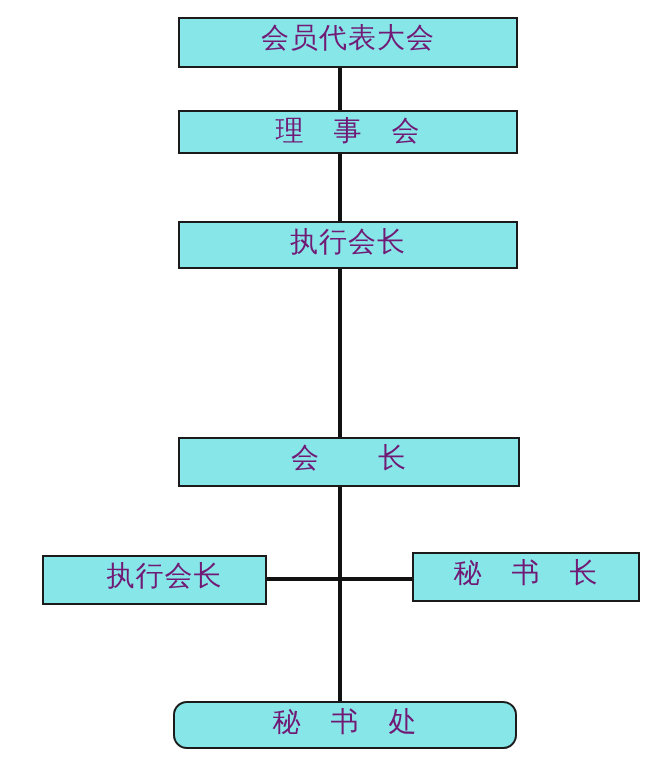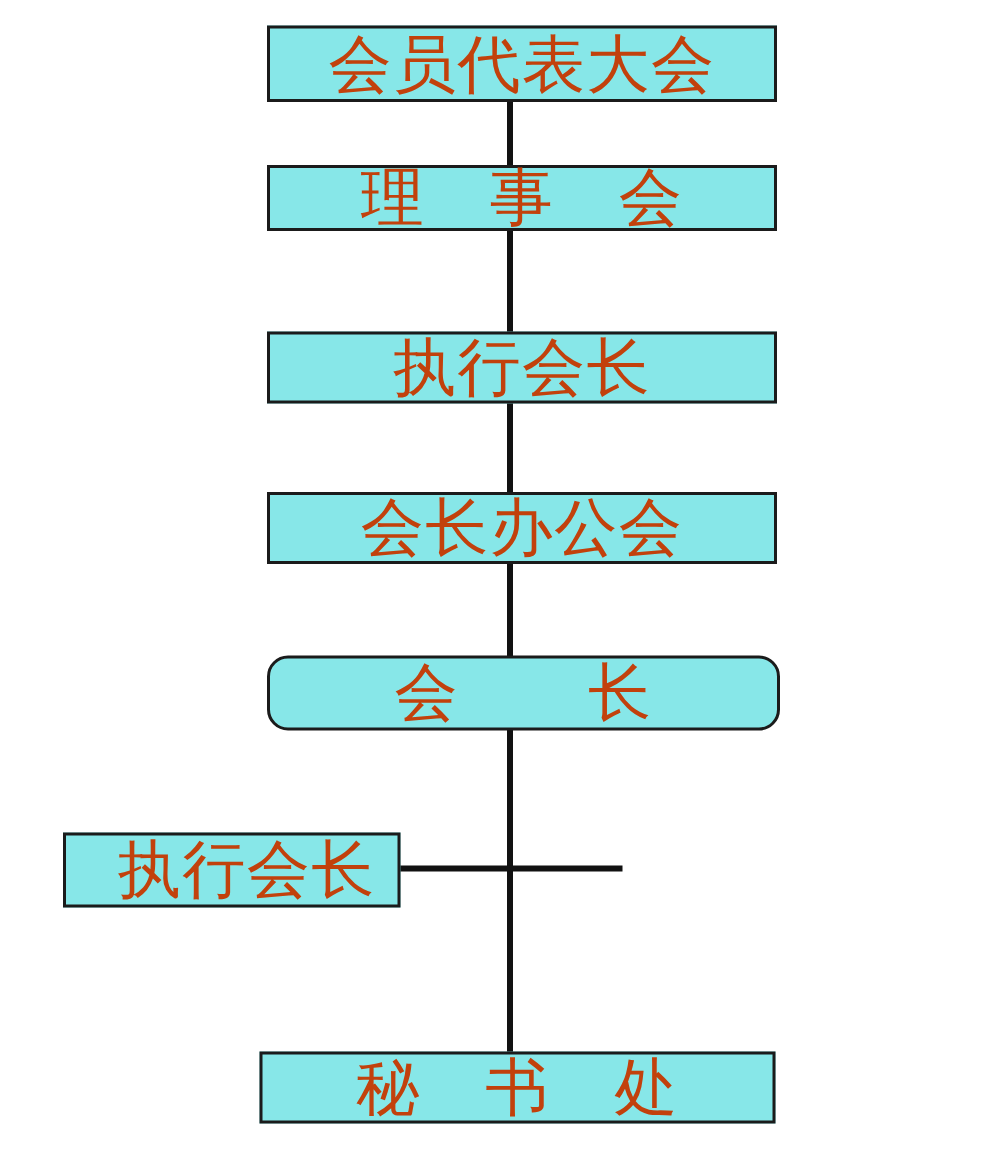--- a/index.html
+++ b/index.html
@@ -22,35 +22,35 @@
   }
   .vline { left: 338px; top: 60px; width: 4px; height: 645px; }
   .hline { left: 265px; top: 577px; width: 150px; height: 4px; }
   .node {
     position: absolute;
     z-index: 1;
     box-sizing: border-box;
     background: var(--box-fill, #87e7e8);
     border: 2px solid var(--box-border, #1b1b1b);
     display: flex;
-    align-items: center;
+    align-items: flex-start;
     justify-content: center;
-    font-size: 42px;
-    color: #c2410c;
+    font-size: 28px;
+    color: #701a75;
     white-space: nowrap;
     letter-spacing: 1px;
   }
   .n1 { left: 178px; top: 17px;  width: 340px; height: 51px; }
   .n2 { left: 178px; top: 110px; width: 340px; height: 44px; }
   .n3 { left: 178px; top: 221px; width: 340px; height: 48px; }
   .n4 { left: 178px; top: 328px; width: 340px; height: 48px; }
-  .n5 { left: 178px; top: 437px; width: 342px; height: 50px; border-radius: 14px; }
+  .n5 { left: 178px; top: 437px; width: 342px; height: 50px; }
   .n6 { left: 42px;  top: 555px; width: 225px; height: 50px; padding-left: 20px; }
   .n7 { left: 412px; top: 552px; width: 228px; height: 50px; }
-  .n8 { left: 173px; top: 701px; width: 344px; height: 48px; }
+  .n8 { left: 173px; top: 701px; width: 344px; height: 48px; border-radius: 14px; }
 </style>
 </head>
 <body>
 
 <div class="stage">
 
   <div class="line vline"></div>
   <div class="line hline"></div>
 
   <div class="node n1">
@@ -58,30 +58,30 @@
   </div>
 
   <div class="node n2">
     <span>理　事　会</span>
   </div>
 
   <div class="node n3">
     <span>执行会长</span>
   </div>
 
-  <div class="node n4">
-    <span>会长办公会</span>
-  </div>
 
   <div class="node n5">
     <span>会　　长</span>
   </div>
 
   <div class="node n6">
     <span>执行会长</span>
   </div>
 
+  <div class="node n7">
+    <span>秘　书　长</span>
+  </div>
 
   <div class="node n8">
     <span>秘　书　处</span>
   </div>
 
 </div>
 
 </body></html>

